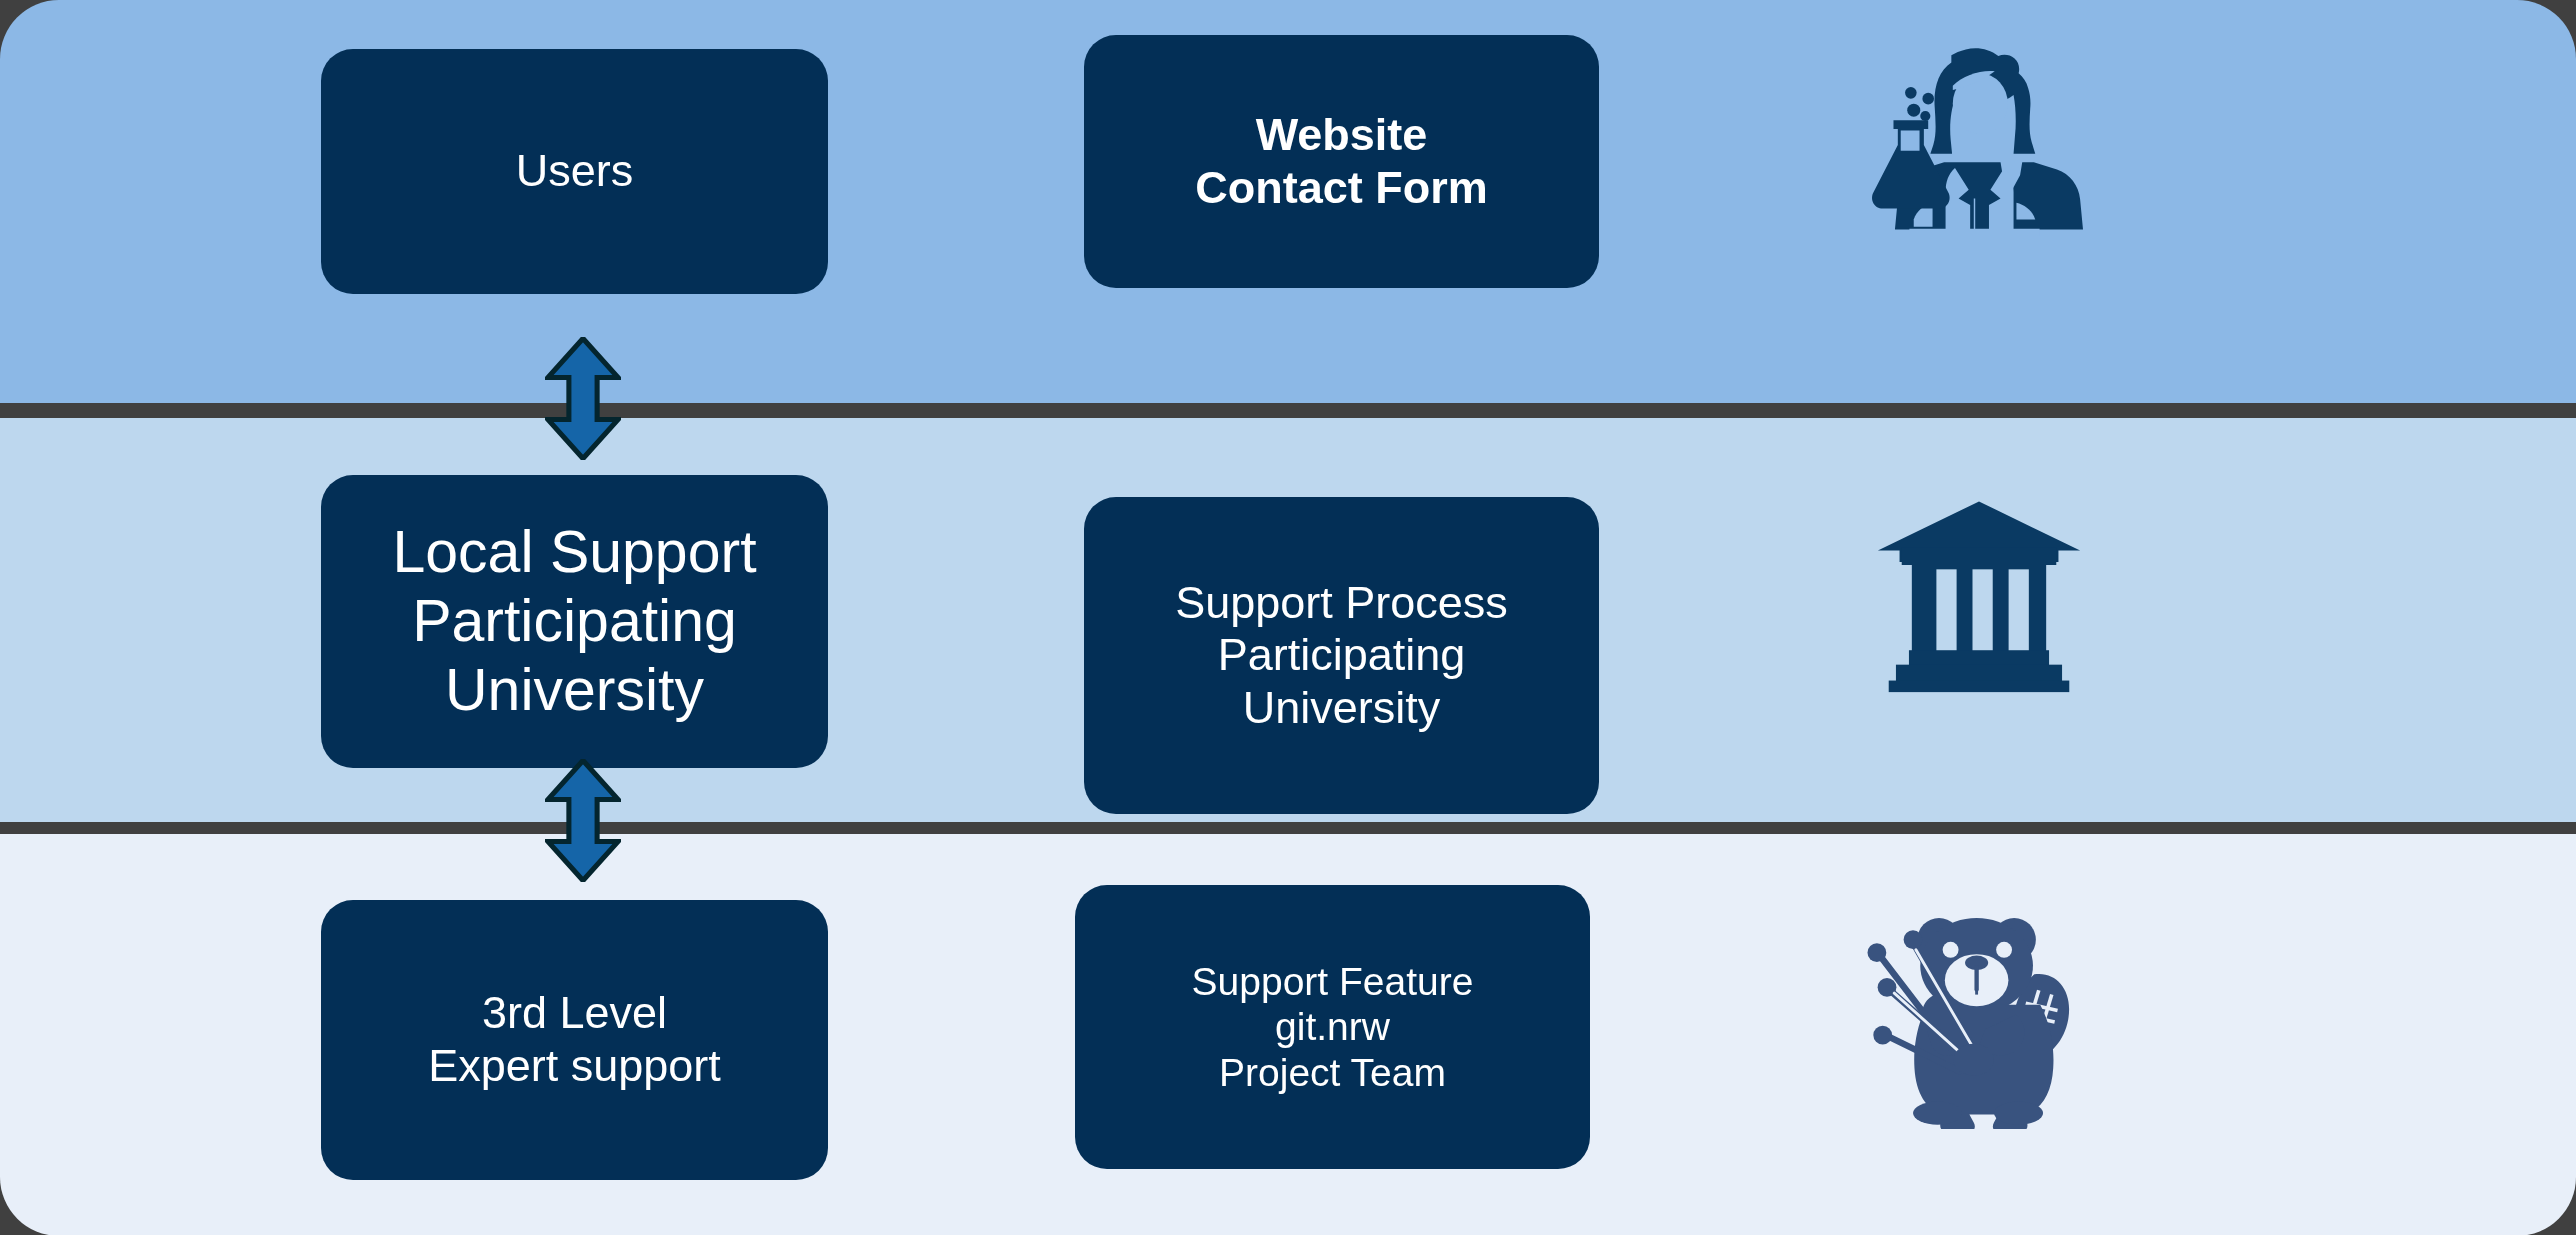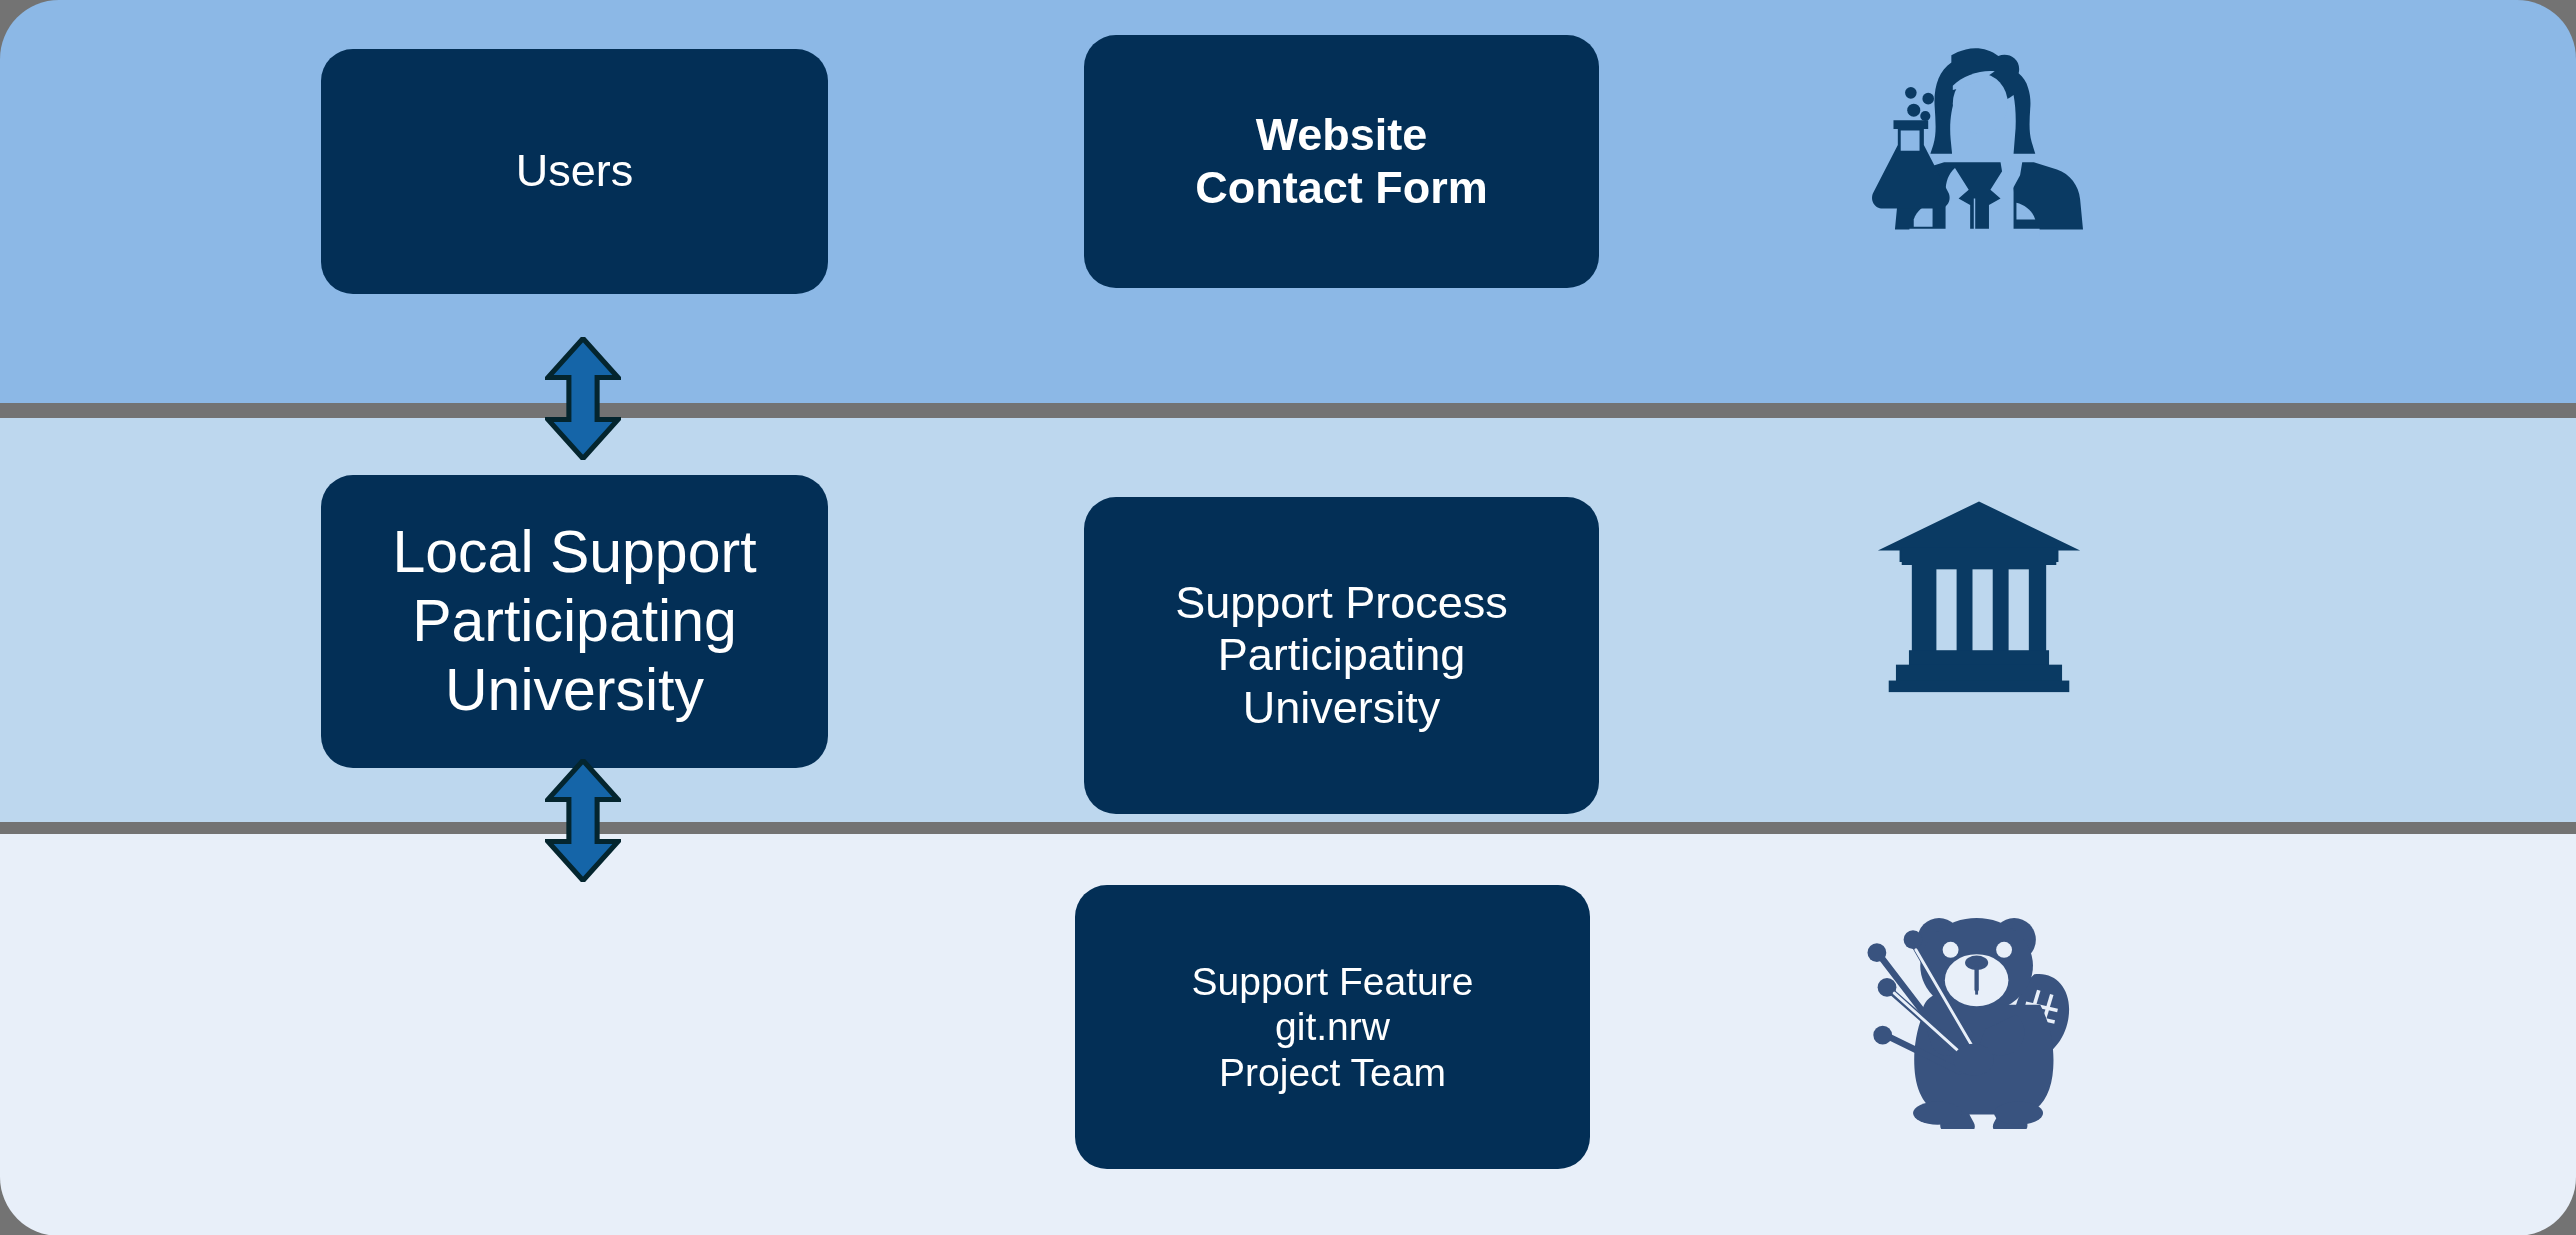--- a/index.html
+++ b/index.html
@@ -10,21 +10,21 @@
   body {
     width: 2576px;
     height: 1236px;
     font-family: "Liberation Sans", sans-serif;
     overflow: hidden;
   }
   #stage {
     position: relative;
     width: 2576px;
     height: 1236px;
-    background: #737373;
+    background: #404040;
   }
 
   
   .band {
     position: absolute;
     left: 0;
     width: 2576px;
   }
   .band-top {
     top: 0;
@@ -131,20 +131,22 @@
 Contact Form</div>
 
   <div class="node node-local">Local Support
 Participating
 University</div>
 
   <div class="node node-process">Support Process
 Participating
 University</div>
 
+  <div class="node node-third">3rd Level
+Expert support</div>
 
   <div class="node node-feature">Support Feature
 git.nrw
 Project Team</div>
 
   <div class="arrow arrow-1">
     <svg viewBox="0 0 105 170" preserveAspectRatio="none" aria-hidden="true">
       <polygon points="52.5,2 101,56 72,56 72,114 101,114 52.5,168 4,114 33,114 33,56 4,56" fill="#1565A8" stroke="#04252E" stroke-width="7" stroke-linejoin="miter"></polygon>
     </svg>
   </div>

